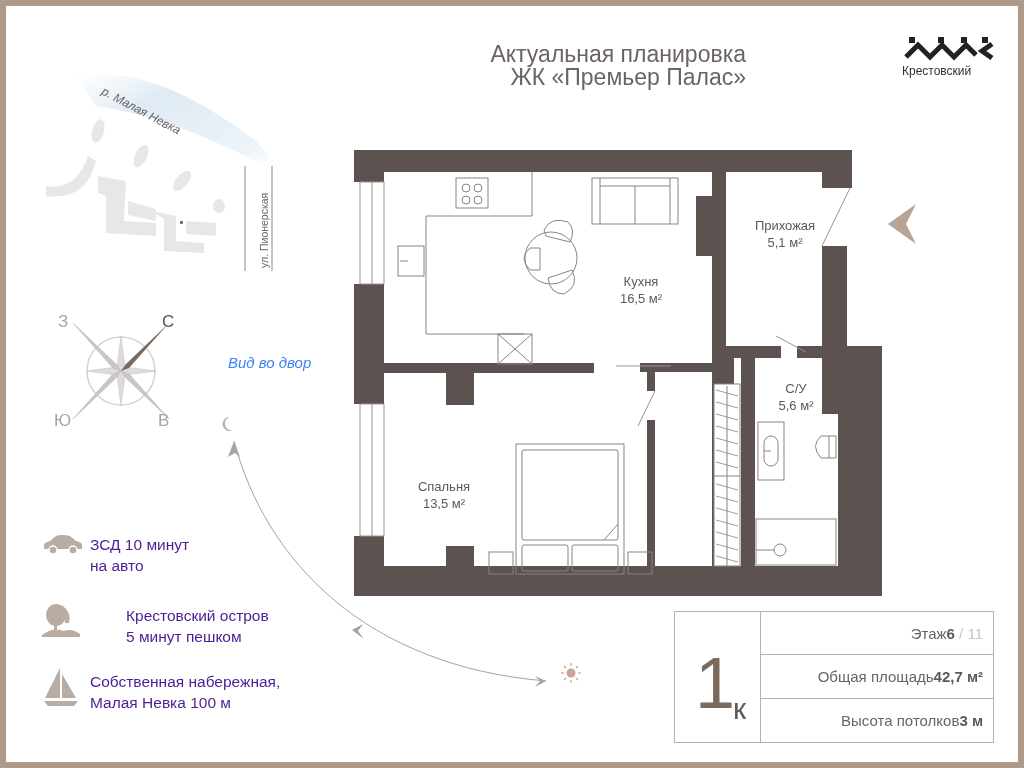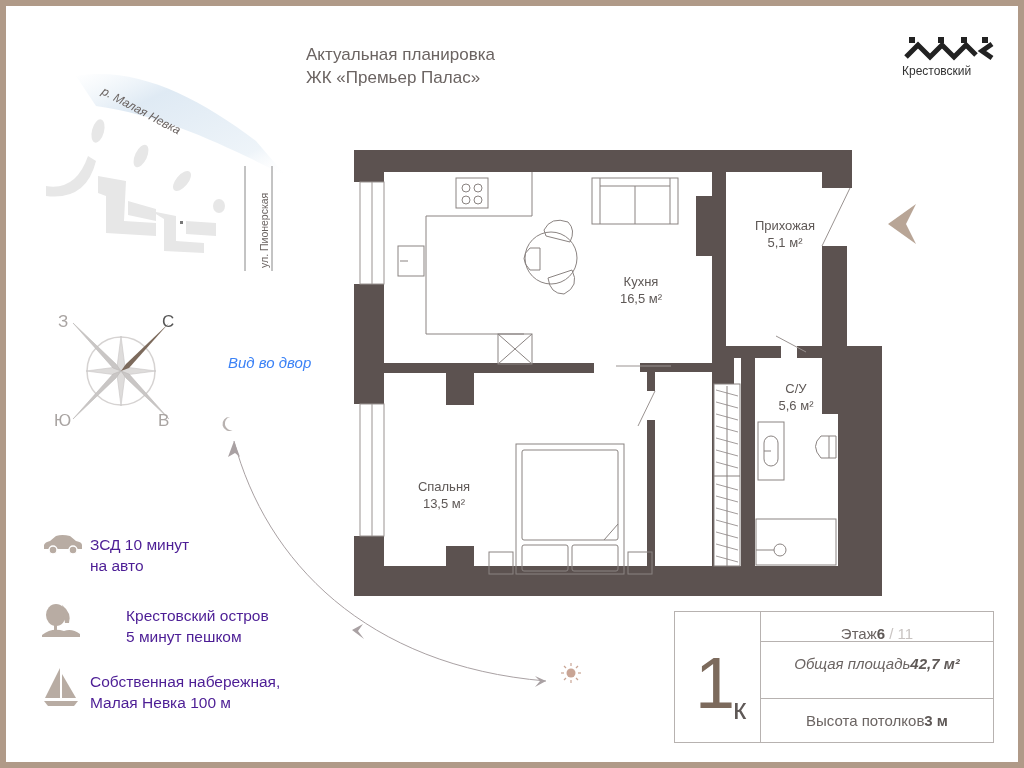--- a/index.html
+++ b/index.html
@@ -7,21 +7,21 @@
     width: 1024px; height: 768px; overflow: hidden;
     font-family: "Liberation Sans", sans-serif;
     background: #b09a88;
   }
   .frame {
     position: absolute; left: 6px; top: 6px; width: 1012px; height: 756px;
     background: #ffffff; overflow: hidden;
   }
   .title {
     position: absolute; left: 300px; top: 37px; width: 440px;
-    text-align: left; color: #6b6462; font-size: 17px; line-height: 23px;
+    text-align: right; color: #6b6462; font-size: 23px; line-height: 23px;
   }
   .title div { white-space: nowrap; }
   .logo { position: absolute; left: 896px; top: 28px; width: 96px; }
   .logo-text { position: absolute; left: 0; top: 30px; width: 96px; text-align: left; font-size: 12px; color: #333; }
   .river-label {
     position: absolute; left: 100px; top: 78px; transform: rotate(28deg);
     transform-origin: left top; font-size: 12px; color: #6b6462; font-style: italic;
   }
   .street-label {
     position: absolute; left: 252px; top: 262px; transform: rotate(-90deg);
@@ -37,21 +37,21 @@
   }
   .info-box {
     position: absolute; left: 668px; top: 605px; width: 318px; height: 130px;
     border: 1px solid #b7b2b0; background: #fff;
   }
   .big-num { position: absolute; left: 20px; top: 35px; font-size: 72px; line-height: 72px; color: #7c6a5c; font-weight: 300; }
   .big-k { position: absolute; left: 58px; top: 80px; font-size: 30px; color: #5f5957; }
   .info-divider-v { position: absolute; left: 85px; top: 0; width: 1px; height: 130px; background: #b7b2b0; }
   .info-row {
     position: absolute; left: 86px; width: 232px; height: 43px;
-    display: flex; align-items: center; justify-content: center;
+    display: flex; align-items: center; justify-content: flex-end;
     padding: 0 10px 0 10px; box-sizing: border-box; font-size: 15px; color: #6b6462;
   }
   .info-row + .info-row { border-top: 1px solid #b7b2b0; }
   .info-row .val { font-weight: bold; color: #5e5856; }
   .info-row .val .muted { color: #c8c3c1; font-weight: normal; }
   svg { position: absolute; overflow: visible; }
 </style>
 </head>
 <body>
 
@@ -321,21 +321,21 @@
   </div>
 
   <div class="info-box">
     <div class="big-num">1</div>
     <div class="big-k">к</div>
     <div class="info-divider-v"></div>
     <div class="info-row" style="top:0;">
       <span>Этаж</span>
       <span class="val"><span>6</span><span class="muted"> / 11</span></span>
     </div>
-    <div class="info-row" style="top:29px;font-style:italic;">
+    <div class="info-row" style="top:42px;">
       <span>Общая площадь</span>
       <span class="val">42,7 м²</span>
     </div>
     <div class="info-row" style="top:86px;">
       <span>Высота потолков</span>
       <span class="val">3 м</span>
     </div>
   </div>
 
 </div>

